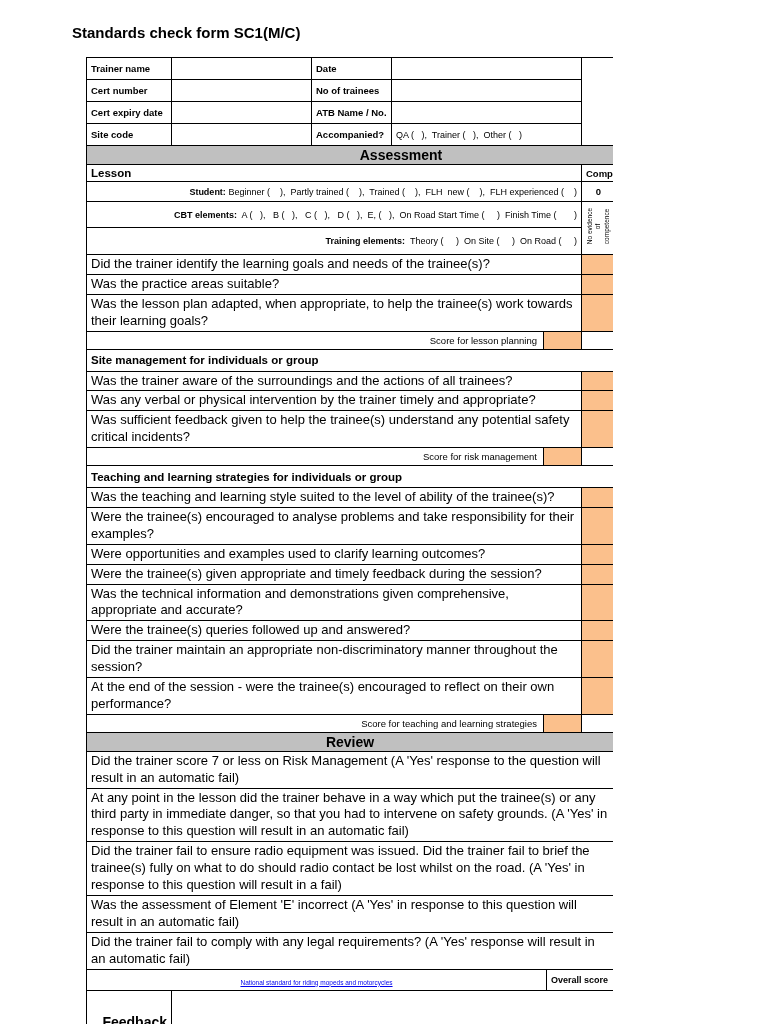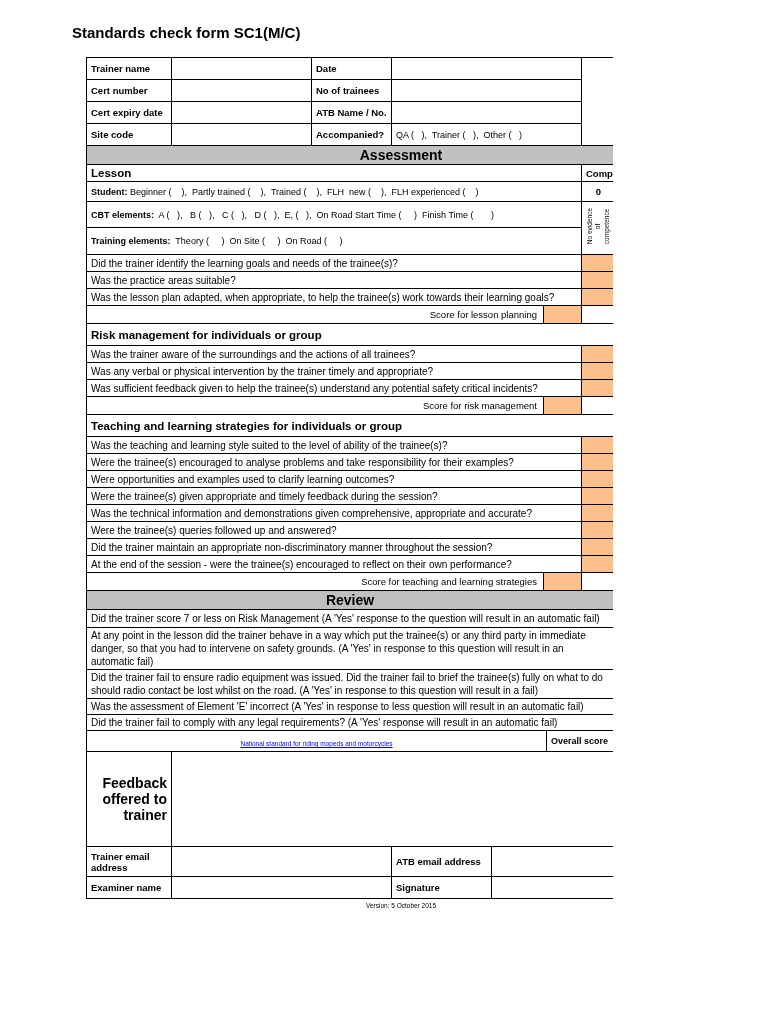--- a/index.html
+++ b/index.html
@@ -26,28 +26,28 @@
   tr.r26>td{height:26px} tr.r27>td{height:27px} tr.r30>td{height:30px}
   tr.r95>td{height:95px}
 
   .lbl { font-size:9.5px; font-weight:bold; }
   .pre { white-space:pre; font-size:9px; }
   .outcome { vertical-align:top; text-align:center; padding-top:3px; }
   .outcome-lbl { font-size:15px; font-weight:normal;margin-left:20px; }
   .band { background:var(--gray,#C0C0C0); text-align:center; font-weight:bold; font-size:14px; }
   .sec-title { font-weight:bold; font-size:11.5px; padding-left:4px; }
   .lesson-title { font-weight:bold; font-size:11.5px; }
-  .lesson-line { font-size:9px; white-space:pre; }
+  .lesson-line { font-size:9px; white-space:pre;text-align:right; }
   .lesson-line b { font-weight:bold; }
   .comp-head { text-align:left; font-weight:bold; font-size:9.5px; }
   .comp-num { text-align:center; font-weight:bold; font-size:9.5px; }
   .vcell { text-align:center; vertical-align:middle; padding:1px; }
   .vtext { display:inline-block; writing-mode:vertical-rl; transform:rotate(180deg);
            white-space:pre-line; font-size:6.5px; line-height:1.3; text-align:center; }
-  .q { font-size:10px; line-height:1.3;margin-left:27px; }
+  .q { font-size:13px; line-height:1.3;margin-left:27px; }
   .orange { background:var(--orange,#FBC08C); }
   .score-label { text-align:right; font-size:9.5px; padding-right:6px; }
   .ynh { text-align:center; font-size:9px; }
   .linkcell { text-align:center; }
   .linkcell a { color:var(--link,#0000EE); text-decoration:underline; font-size:6.5px; cursor:pointer; }
   .overall { font-weight:bold; font-size:9px; white-space:nowrap; }
   .fb-label { font-weight:bold; font-size:14px; text-align:right; vertical-align:middle; white-space:pre-line; }
   .version { text-align:center; font-size:6.5px; margin-top:3px; }
 </style>
 </head>
@@ -189,21 +189,21 @@
       <colgroup>
           <col class="c-457">
           <col class="c-38">
           <col class="c-34">
           <col class="c-34">
           <col class="c-34">
           <col class="c-33">
         </colgroup>
       <tbody>
         <tr class="r22">
-          <td class="sec-title" colspan="6">Risk management for individuals or group</td>
+          <td class="sec-title" colspan="6">Site management for individuals or group</td>
         </tr>
         <tr class="r17">
           <td class="q" colspan="2">Was the trainer aware of the surroundings and the actions of all trainees?</td>
           <td class="orange"></td>
           <td class="orange"></td>
           <td class="orange"></td>
           <td class="orange"></td>
         </tr>
         <tr class="r17">
           <td class="q" colspan="2">Was any verbal or physical intervention by the trainer timely and appropriate?</td>
@@ -331,21 +331,21 @@
           <td class="orange"></td>
           <td class="orange"></td>
         </tr>
         <tr>
           <td class="q" colspan="2">Did the trainer fail to ensure radio equipment was issued. Did the trainer fail to brief the trainee(s) fully on what to do should radio contact be lost whilst on the road. (A 'Yes' in response to this question will result in a fail)</td>
           <td class="orange"></td>
           <td class="orange"></td>
           <td class="orange"></td>
         </tr>
         <tr class="r16">
-          <td class="q" colspan="2">Was the assessment of Element 'E' incorrect (A 'Yes' in response to less question will result in an automatic fail)</td>
+          <td class="q" colspan="2">Was the assessment of Element 'E' incorrect (A 'Yes' in response to this question will result in an automatic fail)</td>
           <td class="orange"></td>
           <td class="orange"></td>
           <td class="orange"></td>
         </tr>
         <tr class="r16">
           <td class="q" colspan="2">Did the trainer fail to comply with any legal requirements? (A 'Yes' response will result in an automatic fail)</td>
           <td class="orange"></td>
           <td class="orange"></td>
           <td class="orange"></td>
         </tr>

